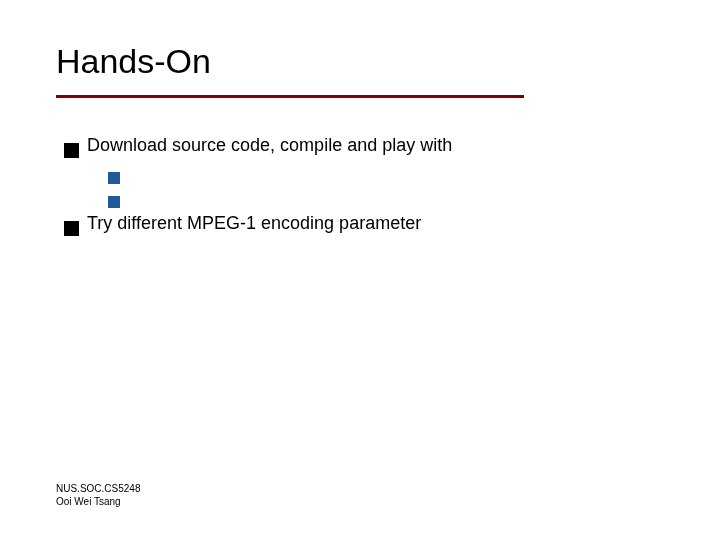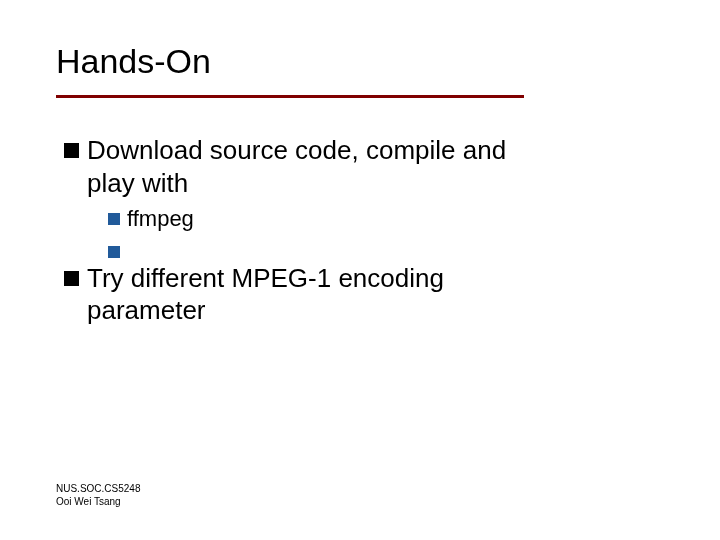--- a/index.html
+++ b/index.html
@@ -39,21 +39,21 @@
   }
   .l1 .bullet {
     width: 15px;
     height: 15px;
     background: #000;
     flex: 0 0 auto;
     margin-top: 9px;
     margin-right: 8px;
   }
   .l1 .text {
-    font-size: 26px;
+    font-size: 18px;
     color: #000;
     line-height: 1.25;
   }
   .sub {
     margin-top: 6px;
     margin-left: 44px;
   }
   .l2 {
     display: flex;
     align-items: flex-start;
@@ -90,21 +90,20 @@
 
   <div class="body">
 
     <div class="l1">
       <div class="bullet"></div>
       <div class="text">Download source code, compile and play with</div>
     </div>
     <div class="sub">
       <div class="l2">
         <div class="bullet"></div>
-        <div class="text">ffmpeg</div>
       </div>
       <div class="l2">
         <div class="bullet"></div>
       </div>
     </div>
 
     <div class="l1">
       <div class="bullet"></div>
       <div class="text">Try different MPEG-1 encoding parameter</div>
     </div>

